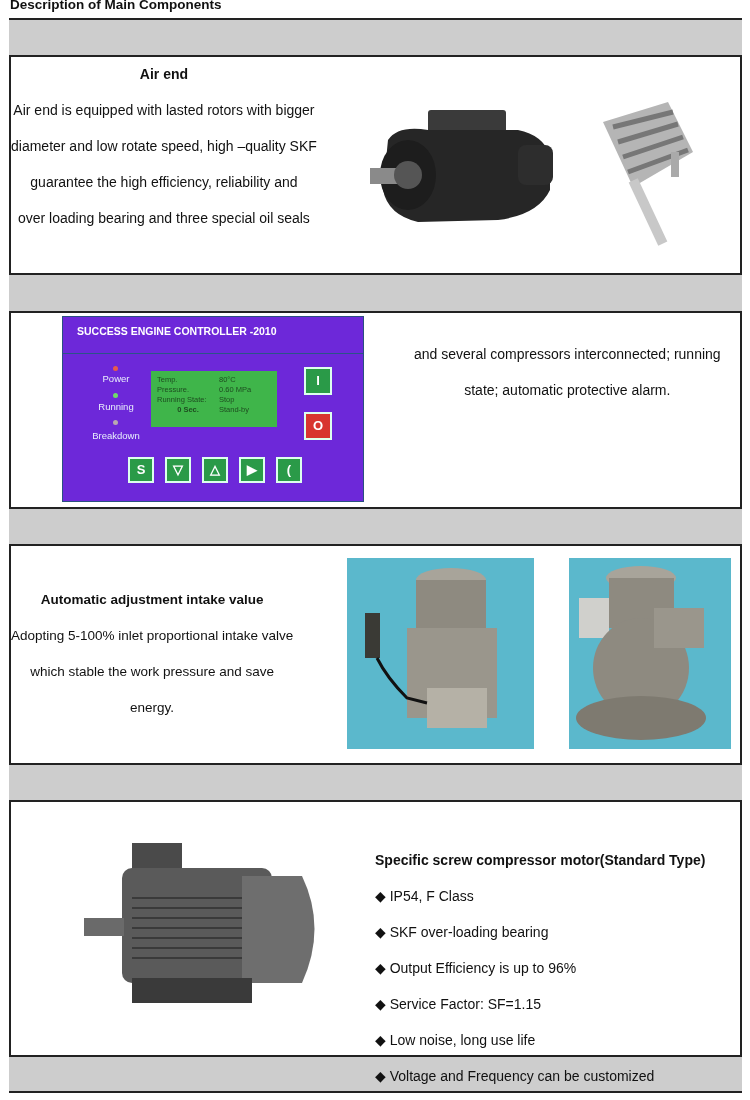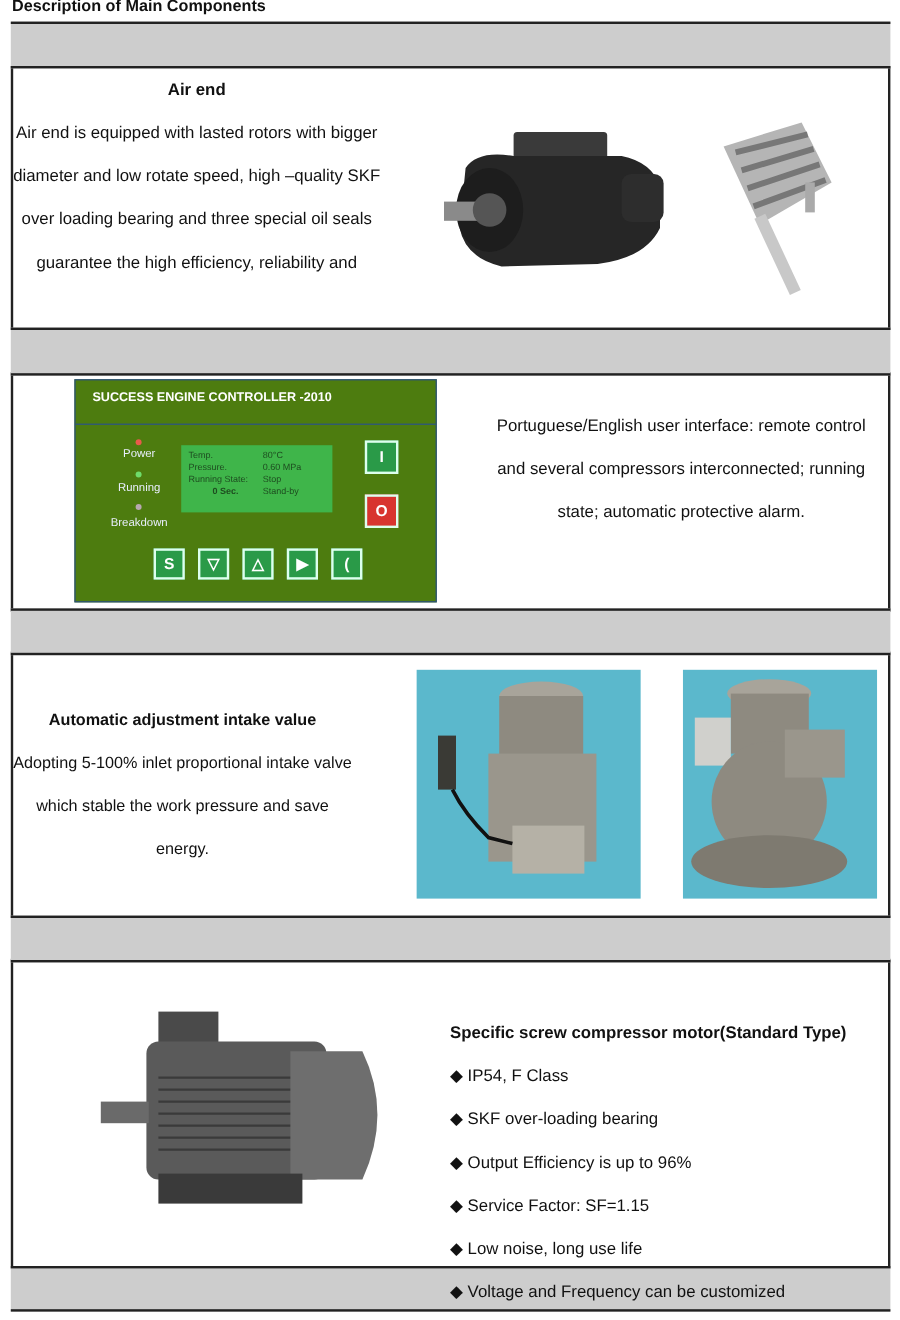--- a/index.html
+++ b/index.html
@@ -5,21 +5,21 @@
   html,body{margin:0;padding:0;background:#fff;}
   body{width:750px;height:1100px;position:relative;overflow:hidden;font-family:"Liberation Sans",sans-serif;color:#111;}
   .title{position:absolute;left:10px;top:-3px;font-weight:bold;font-size:13.5px;}
   .frame{position:absolute;left:9px;width:733px;border-left:2px solid #222;border-right:2px solid #222;box-sizing:border-box;}
   .bar{position:absolute;left:9px;width:733px;background:#cdcdcd;border-top:2px solid #222;border-bottom:2px solid #222;box-sizing:border-box;}
   .txt{position:absolute;font-size:14px;line-height:36px;text-align:center;}
   .txt b{font-weight:bold;}
   .heading{font-weight:bold;}
   .img{position:absolute;}
   
-  .ctrl{position:absolute;left:62px;top:316px;width:300px;height:184px;background:#4d7c0f;border:1px solid #2a4f80;}
+  .ctrl{position:absolute;left:62px;top:316px;width:300px;height:184px;background:#6d28d9;border:1px solid #2a4f80;}
   .ctrl .hdr{position:absolute;left:14px;top:8px;color:#fff;font-size:10.5px;font-weight:bold;}
   .ctrl .line{position:absolute;left:0;top:36px;width:100%;height:1px;background:#2b5488;}
   .led{position:absolute;width:5px;height:5px;border-radius:50%;}
   .ledlbl{position:absolute;color:#e8eefc;font-size:9.5px;text-align:center;width:70px;}
   .lcd{position:absolute;left:88px;top:54px;width:126px;height:56px;background:#3fb54a;color:#1e4d20;font-size:7.5px;line-height:10px;padding:4px 6px;box-sizing:border-box;}
   .lcd .row{display:flex;}
   .lcd .row span:first-child{width:62px;}
   .kbtn{position:absolute;width:22px;height:22px;background:#2a9a48;border:2px solid #dfe;box-sizing:border-box;color:#fff;font-weight:bold;font-size:13px;text-align:center;line-height:18px;}
   .motor-txt{position:absolute;font-size:14px;}
   .motor-txt .li{position:absolute;left:0;white-space:nowrap;}
@@ -37,22 +37,22 @@
 <div class="bar" style="top:18px;height:39px;"></div>
 <div class="bar" style="top:273px;height:40px;"></div>
 <div class="bar" style="top:507px;height:39px;"></div>
 <div class="bar" style="top:763px;height:39px;"></div>
 <div class="bar" style="top:1055px;height:38px;"></div>
 
 <div class="txt" style="left:11px;top:56px;">
   <div class="heading">Air end</div>
   <div>Air end is equipped with lasted rotors with bigger</div>
   <div>diameter and low rotate speed, high –quality SKF</div>
+  <div>guarantee the high efficiency, reliability and</div>
   <div>over loading bearing and three special oil seals</div>
-  <div>guarantee the high efficiency, reliability and</div>
 </div>
 
 <svg class="img" style="left:368px;top:100px;" width="192" height="130" viewBox="0 0 192 130">
   <rect x="60" y="10" width="78" height="30" rx="3" fill="#3a3a3a"></rect>
   <path d="M20 40 Q30 25 60 30 L150 30 Q175 35 182 55 L182 90 Q170 115 130 120 L50 122 Q20 115 15 90 Z" fill="#262626"></path>
   <ellipse cx="40" cy="75" rx="28" ry="35" fill="#1d1d1d"></ellipse>
   <rect x="2" y="68" width="28" height="16" fill="#8a8a8a"></rect>
   <rect x="150" y="45" width="35" height="40" rx="8" fill="#2d2d2d"></rect>
   <circle cx="40" cy="75" r="14" fill="#555"></circle>
 </svg>
@@ -94,21 +94,20 @@
   <div class="kbtn" style="left:241px;top:50px;width:28px;height:28px;line-height:24px;">I</div>
   <div class="kbtn" style="left:241px;top:95px;width:28px;height:28px;line-height:24px;background:#d8342f;">O</div>
   <div class="kbtn" style="left:65px;top:140px;width:26px;height:26px;line-height:22px;">S</div>
   <div class="kbtn" style="left:102px;top:140px;width:26px;height:26px;line-height:22px;">▽</div>
   <div class="kbtn" style="left:139px;top:140px;width:26px;height:26px;line-height:22px;">△</div>
   <div class="kbtn" style="left:176px;top:140px;width:26px;height:26px;line-height:22px;">▶</div>
   <div class="kbtn" style="left:213px;top:140px;width:26px;height:26px;line-height:22px;">(</div>
 </div>
 
 <div class="txt" style="left:414px;top:336px;">
-  <div>Portuguese/English user interface: remote control</div>
   <div>and several compressors interconnected; running</div>
   <div>state; automatic protective alarm.</div>
 </div>
 
 <div class="txt" style="left:11px;top:582px;font-size:13.5px;">
   <div class="heading">Automatic adjustment intake value</div>
   <div>Adopting 5-100% inlet proportional intake valve</div>
   <div>which stable the work pressure and save</div>
   <div>energy.</div>
 </div>

